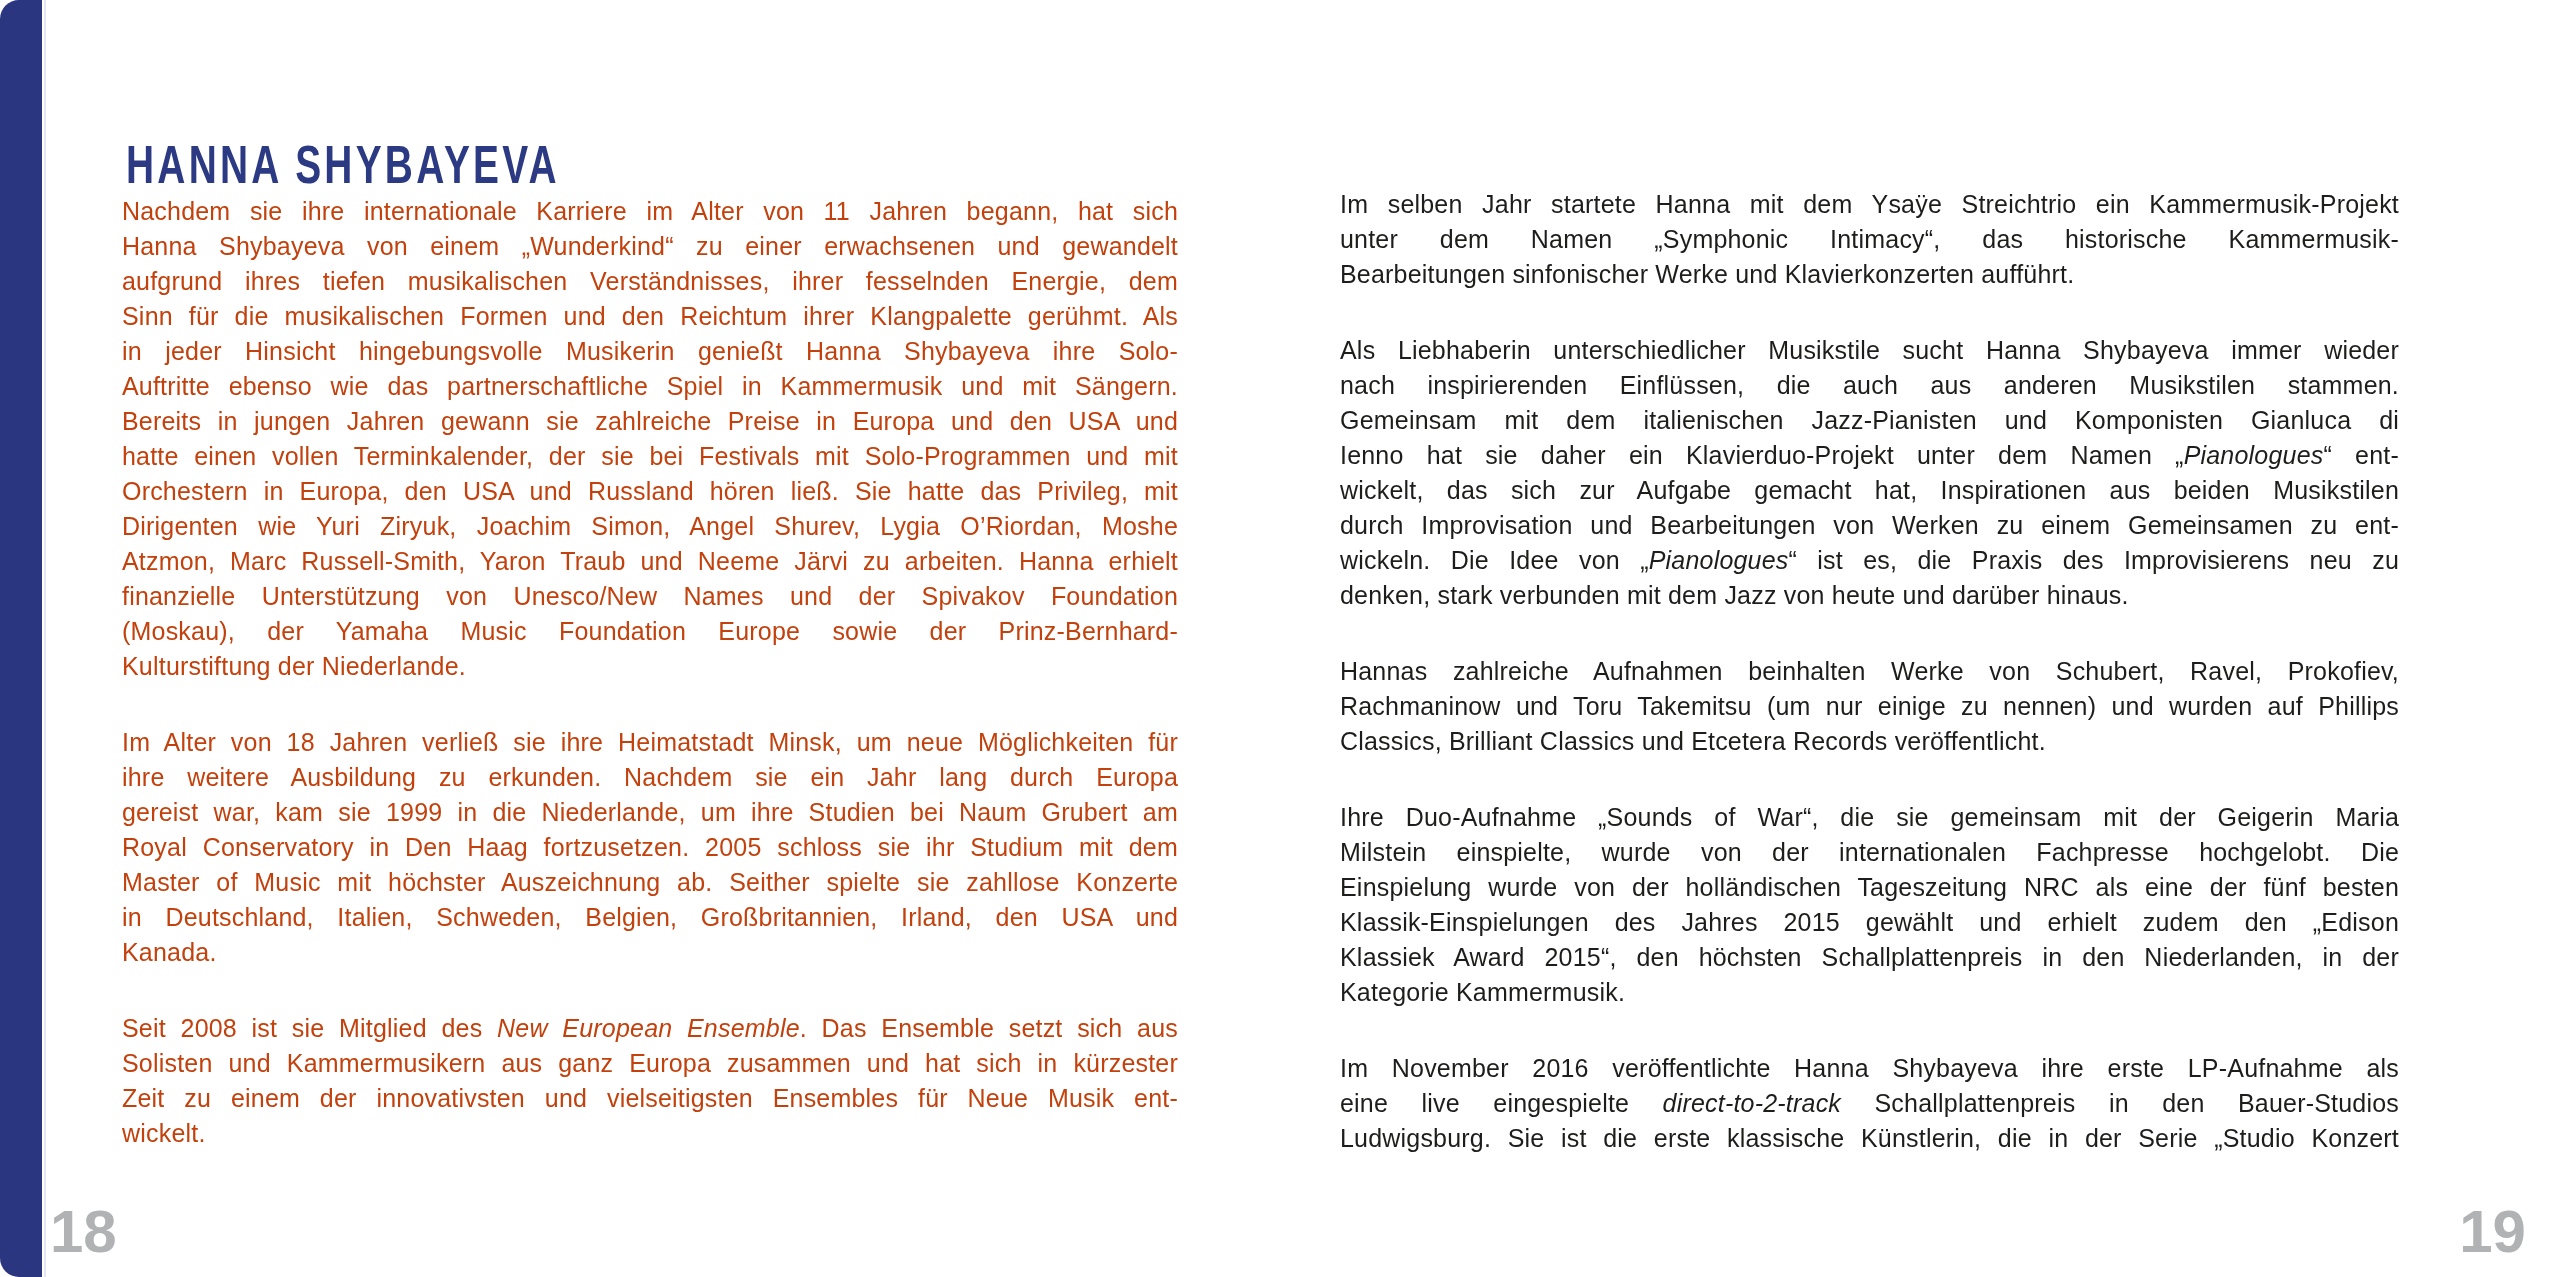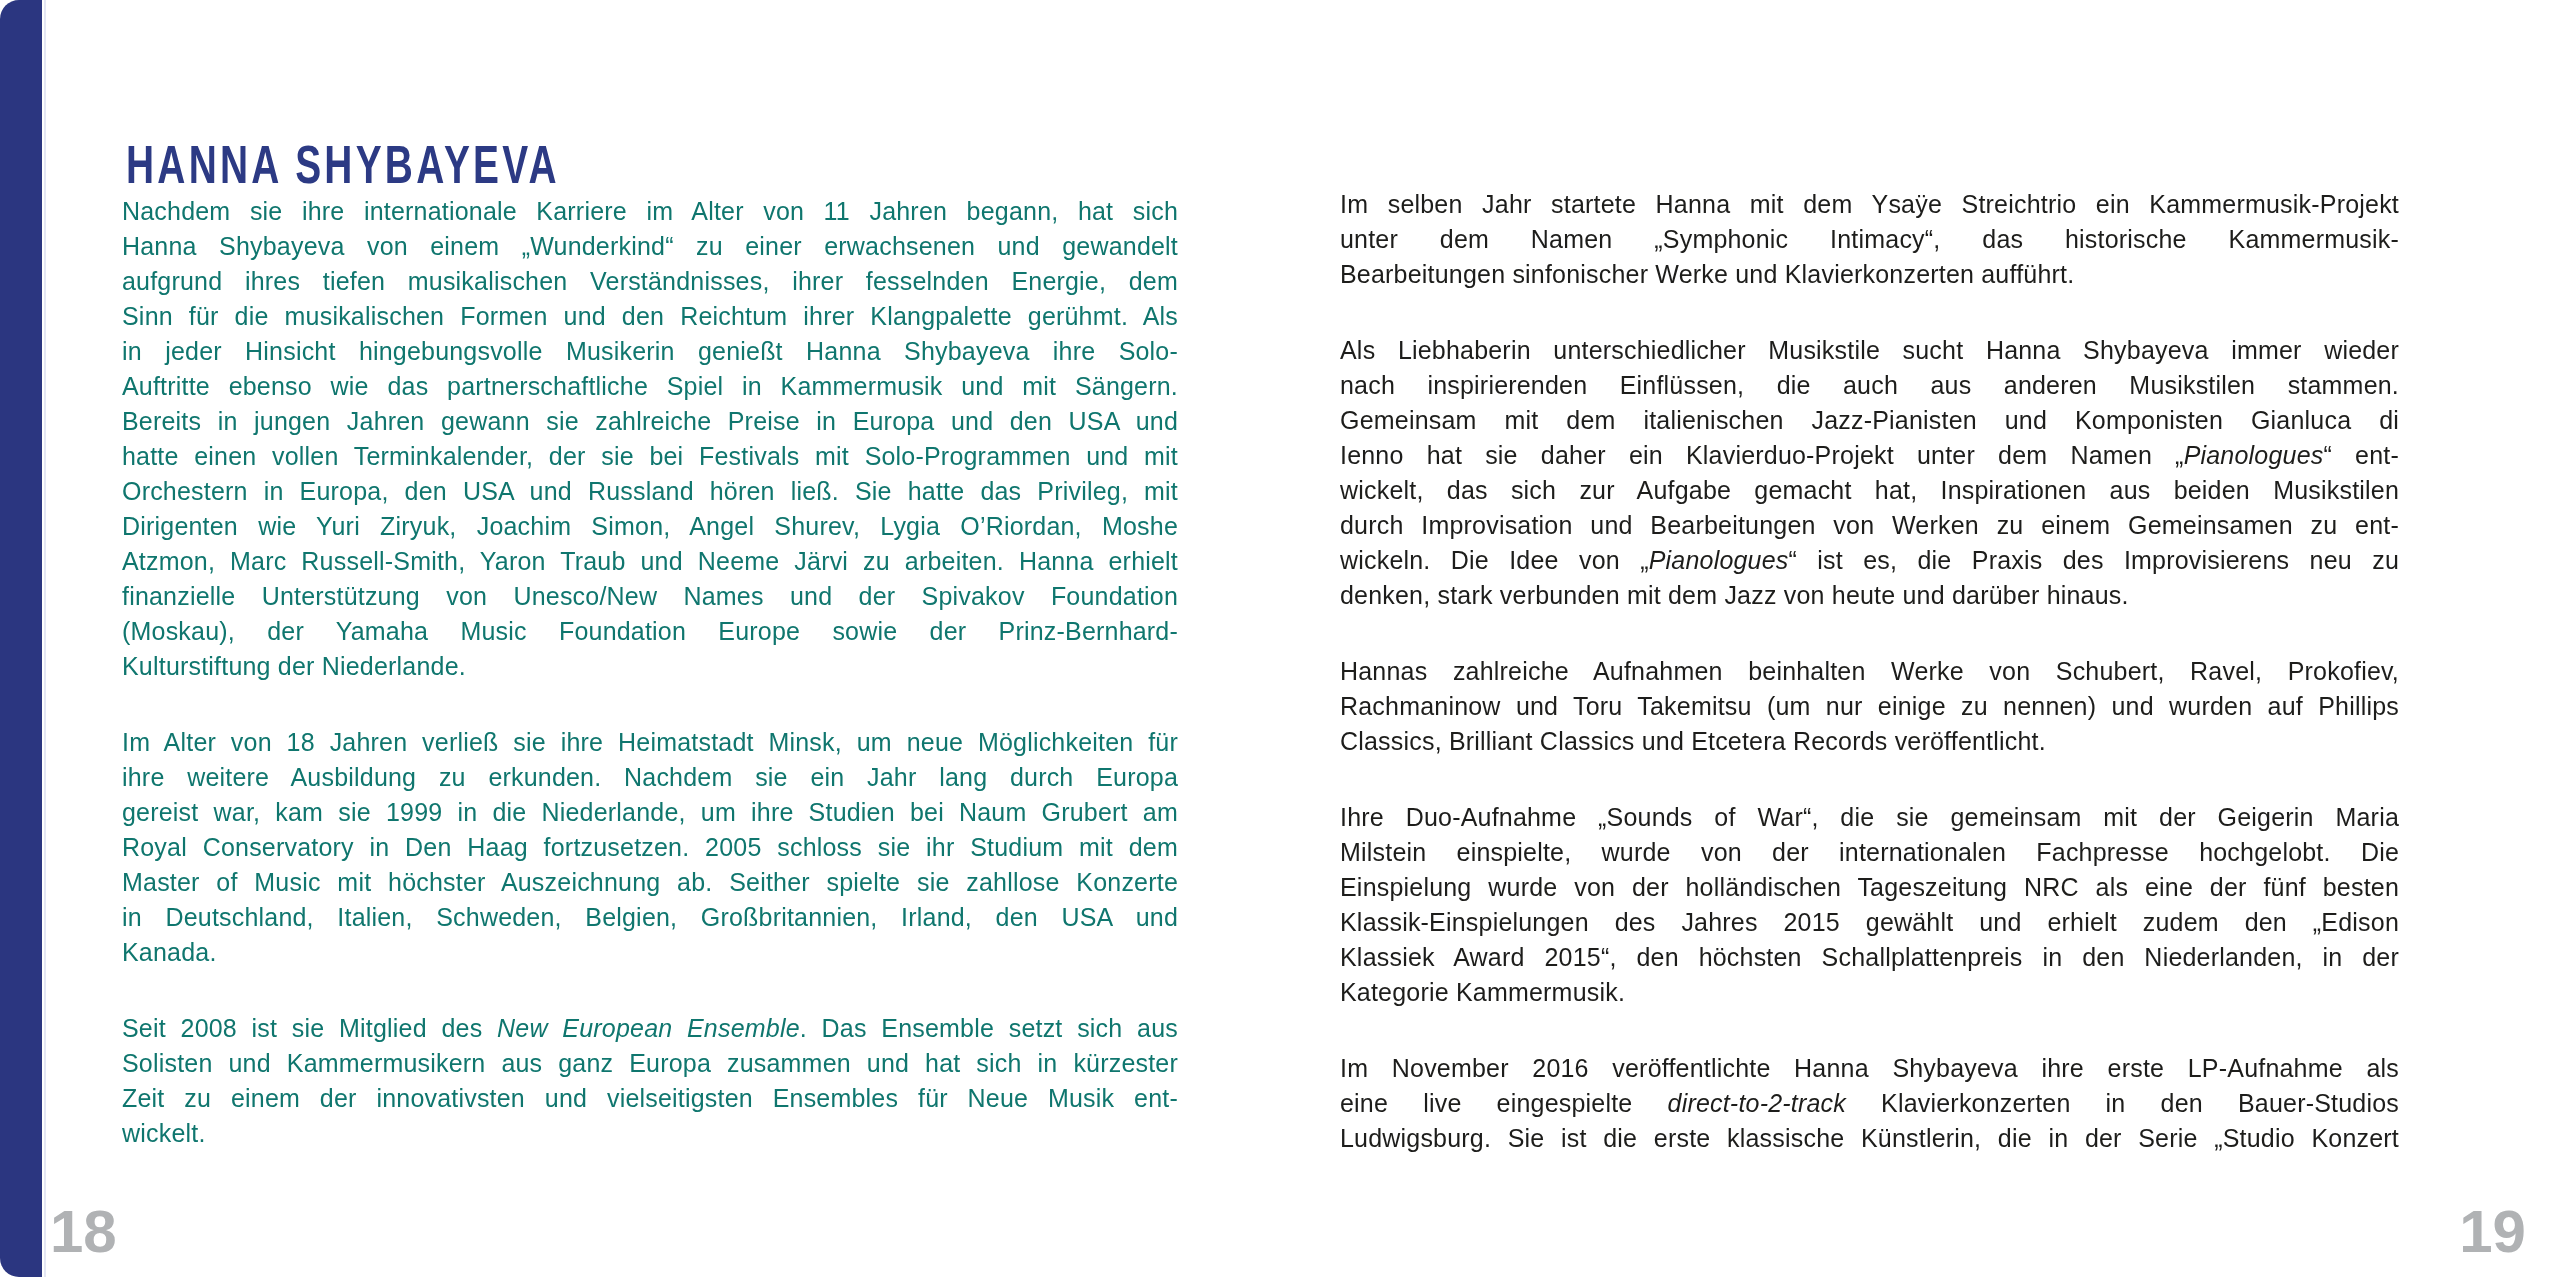--- a/index.html
+++ b/index.html
@@ -63,21 +63,21 @@
 </head>
 <body>
 
 <div class="spread" style="background: rgb(255, 255, 255); border-radius: 19px;">
 
   <div class="accent-bar" style="background: rgb(43, 54, 128);"></div>
   <div class="accent-bar-edge"></div>
 
   <h1 class="page-title" style="color: rgb(44, 58, 132);">HANNA SHYBAYEVA</h1>
 
-  <div class="col col-left" style="color: #0f766e;">
+  <div class="col col-left" style="color: #c2410c;">
       <div class="para">
         <div class="line"><span>Nachdem sie ihre internationale Karriere im Alter von 11 Jahren begann, hat sich</span></div>
         <div class="line"><span>Hanna Shybayeva von einem „Wunderkind“ zu einer erwachsenen und gewandelt</span></div>
         <div class="line"><span>aufgrund ihres tiefen musikalischen Verständnisses, ihrer fesselnden Energie, dem</span></div>
         <div class="line"><span>Sinn für die musikalischen Formen und den Reichtum ihrer Klangpalette gerühmt. Als</span></div>
         <div class="line"><span>in jeder Hinsicht hingebungsvolle Musikerin genießt Hanna Shybayeva ihre Solo-</span></div>
         <div class="line"><span>Auftritte ebenso wie das partnerschaftliche Spiel in Kammermusik und mit Sängern.</span></div>
         <div class="line"><span>Bereits in jungen Jahren gewann sie zahlreiche Preise in Europa und den USA und</span></div>
         <div class="line"><span>hatte einen vollen Terminkalender, der sie bei Festivals mit Solo-Programmen und mit</span></div>
         <div class="line"><span>Orchestern in Europa, den USA und Russland hören ließ. Sie hatte das Privileg, mit</span></div>
@@ -128,21 +128,21 @@
       <div class="para">
         <div class="line"><span>Ihre Duo-Aufnahme „Sounds of War“, die sie gemeinsam mit der Geigerin Maria</span></div>
         <div class="line"><span>Milstein einspielte, wurde von der internationalen Fachpresse hochgelobt. Die</span></div>
         <div class="line"><span>Einspielung wurde von der holländischen Tageszeitung NRC als eine der fünf besten</span></div>
         <div class="line"><span>Klassik-Einspielungen des Jahres 2015 gewählt und erhielt zudem den „Edison</span></div>
         <div class="line"><span>Klassiek Award 2015“, den höchsten Schallplattenpreis in den Niederlanden, in der</span></div>
         <div class="line line-last"><span>Kategorie Kammermusik.</span></div>
       </div>
       <div class="para">
         <div class="line"><span>Im November 2016 veröffentlichte Hanna Shybayeva ihre erste LP-Aufnahme als</span></div>
-        <div class="line"><span>eine live eingespielte </span><span class="it">direct-to-2-track</span><span> Klavierkonzerten in den Bauer-Studios</span></div>
+        <div class="line"><span>eine live eingespielte </span><span class="it">direct-to-2-track</span><span> Schallplattenpreis in den Bauer-Studios</span></div>
         <div class="line"><span>Ludwigsburg. Sie ist die erste klassische Künstlerin, die in der Serie „Studio Konzert</span></div>
       </div>
     </div>
 
   <div class="pagenum pn-left" style="color: rgb(176, 178, 180);">18</div>
 
   <div class="pagenum pn-right" style="color: rgb(176, 178, 180);">19</div>
 
 </div>
 

